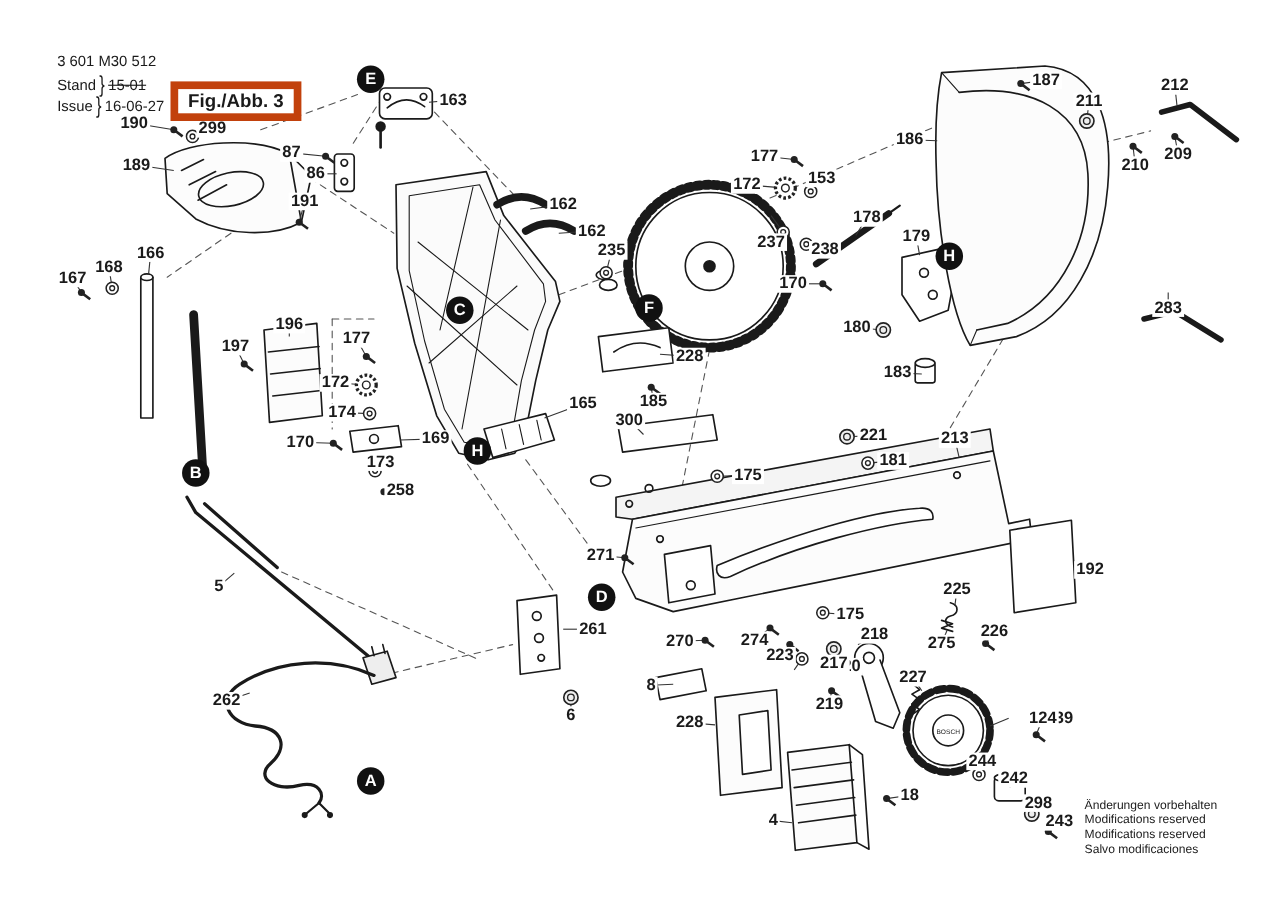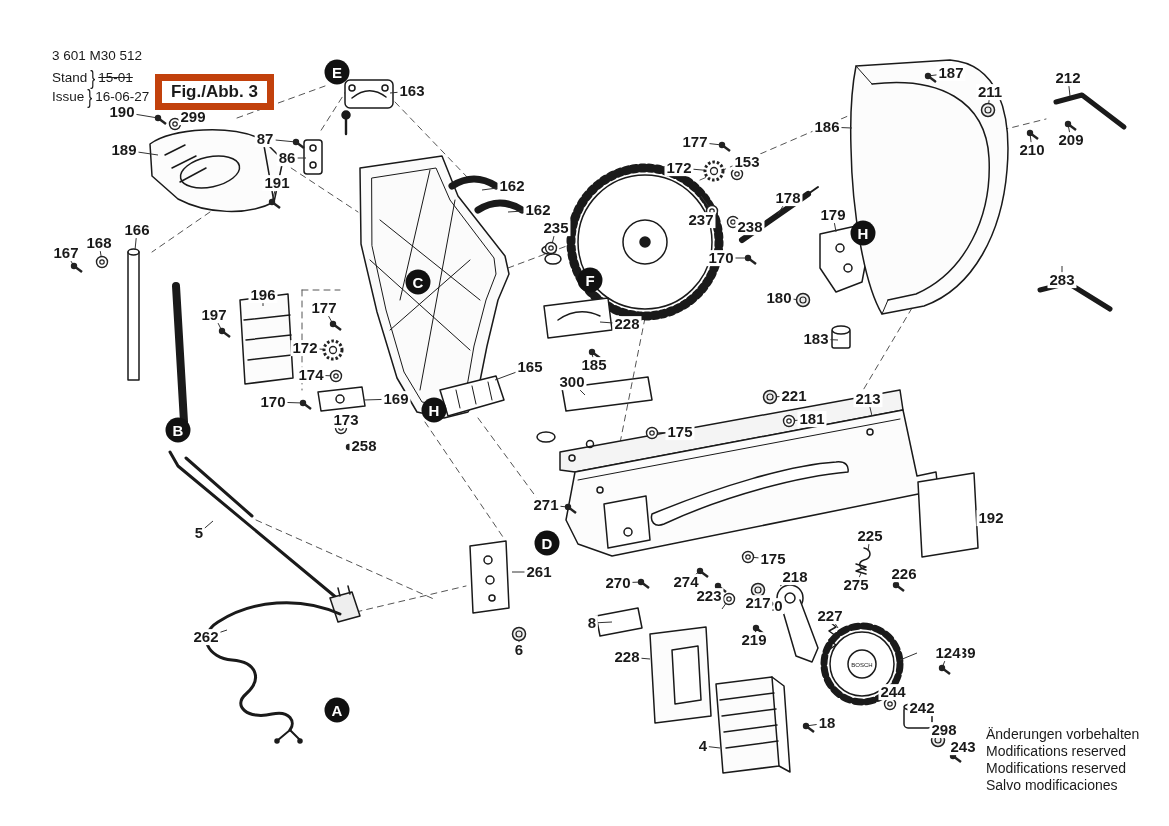--- a/index.html
+++ b/index.html
@@ -12,21 +12,21 @@
   .callout{position:absolute;transform:translate(-50%,-50%);width:25px;height:25px;border-radius:50%;
            background:#111;color:#fff;font-weight:bold;font-size:15px;display:flex;
            align-items:center;justify-content:center;}
   .hdr{position:absolute;left:52px;top:48px;font-size:13.5px;line-height:1.25;}
   .hdr .pn{margin-bottom:4px;}
   .hdr-row{display:flex;align-items:center;gap:2px;}
   .hdr-row .brace{font-size:15px;transform:scaleY(1.4);display:inline-block;margin:0 1px;}
   .hdr-row .struck{text-decoration:line-through;}
   .figbox{position:absolute;left:155px;top:74px;border:7px solid #c2410c;background:#fff;
           font-weight:bold;font-size:17px;padding:1px 9px;}
-  .footer{position:absolute;left:986px;top:726px;font-size:14px;line-height:1.22;}
+  .footer{position:absolute;left:986px;top:726px;font-size:11px;line-height:1.22;}
 </style>
 </head>
 <body>
 
 <div id="scene">
 
   <svg class="layer" id="diagram-svg" viewBox="0 0 1169 826" xmlns="http://www.w3.org/2000/svg">
     <g stroke="#1a1a1a" stroke-width="1.5" fill="none" stroke-linejoin="round" stroke-linecap="round">
 
       <g stroke="#555" stroke-width="1" stroke-dasharray="6 5">

